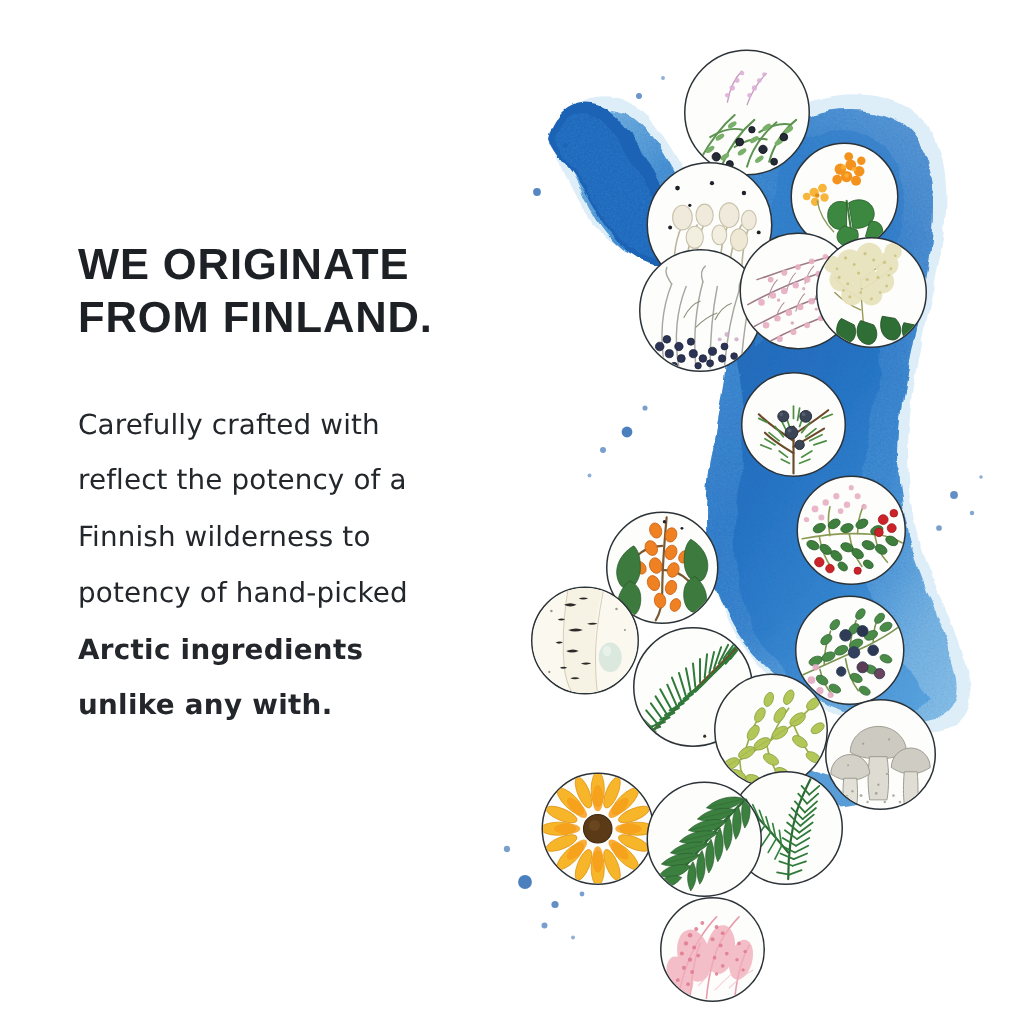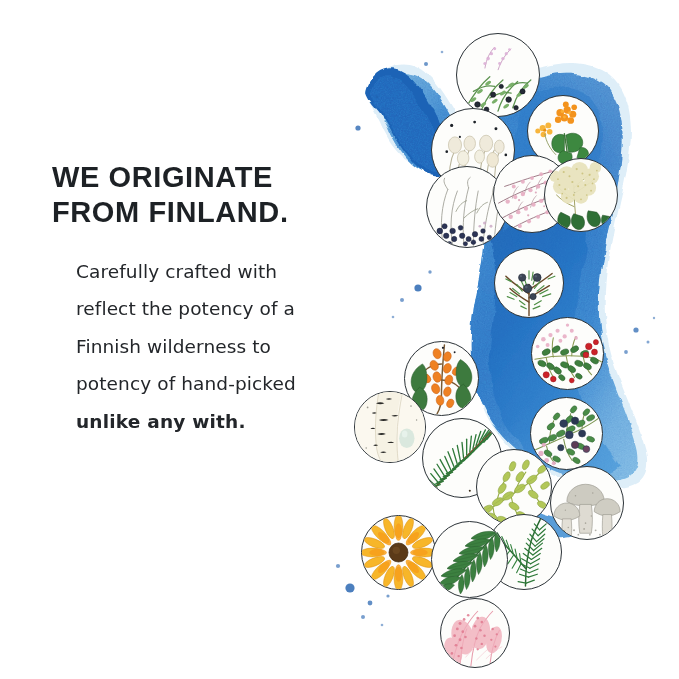--- a/index.html
+++ b/index.html
@@ -23,32 +23,32 @@
     top: 160px;
     width: 300px;
   }
   #headline {
     font-family: "Liberation Sans", sans-serif;
     font-weight: bold;
     font-size: 29px;
     line-height: 1.22;
     letter-spacing: 0.6px;
     color: #1d2125;
-    margin: 0 0 22px 0;
+    margin: 0 0 34px 0;
     text-transform: uppercase;
   }
   #headline .hl-line { display: block; white-space: nowrap; }
   #body-copy {
     font-family: "DejaVu Sans", sans-serif;
     font-size: 18.5px;
     line-height: 2.03;
     color: #23262a;
     letter-spacing: 0.1px;
   }
-  #body-copy .bl { display: block; white-space: nowrap; margin-left: 24px; }
+  #body-copy .bl { display: block; white-space: nowrap; }
   #body-copy .bl.strong { font-weight: bold; letter-spacing: 0.2px; }
 
   
   #map-area {
     position: absolute;
     left: 330px; top: 0;
     width: 349px; height: 679px;
   }
   #map-svg { position: absolute; left: 0; top: 0; }
 
@@ -72,20 +72,21 @@
     <h1 id="headline">
       <span class="hl-line">WE ORIGINATE</span>
       <span class="hl-line">FROM FINLAND.</span>
     </h1>
 
     <div id="body-copy">
       <span class="bl">Carefully crafted with</span>
       <span class="bl">reflect the potency of a</span>
       <span class="bl">Finnish wilderness to</span>
       <span class="bl">potency of hand-picked</span>
+      <span class="bl strong">Arctic ingredients</span>
       <span class="bl strong">unlike any with.</span>
     </div>
 
   </div>
 
   <div id="map-area">
 
     <svg id="map-svg" width="349" height="679" viewBox="0 0 349 679">
       <defs>
         <linearGradient id="gBlue" x1="0" y1="0" x2="1" y2="1">

